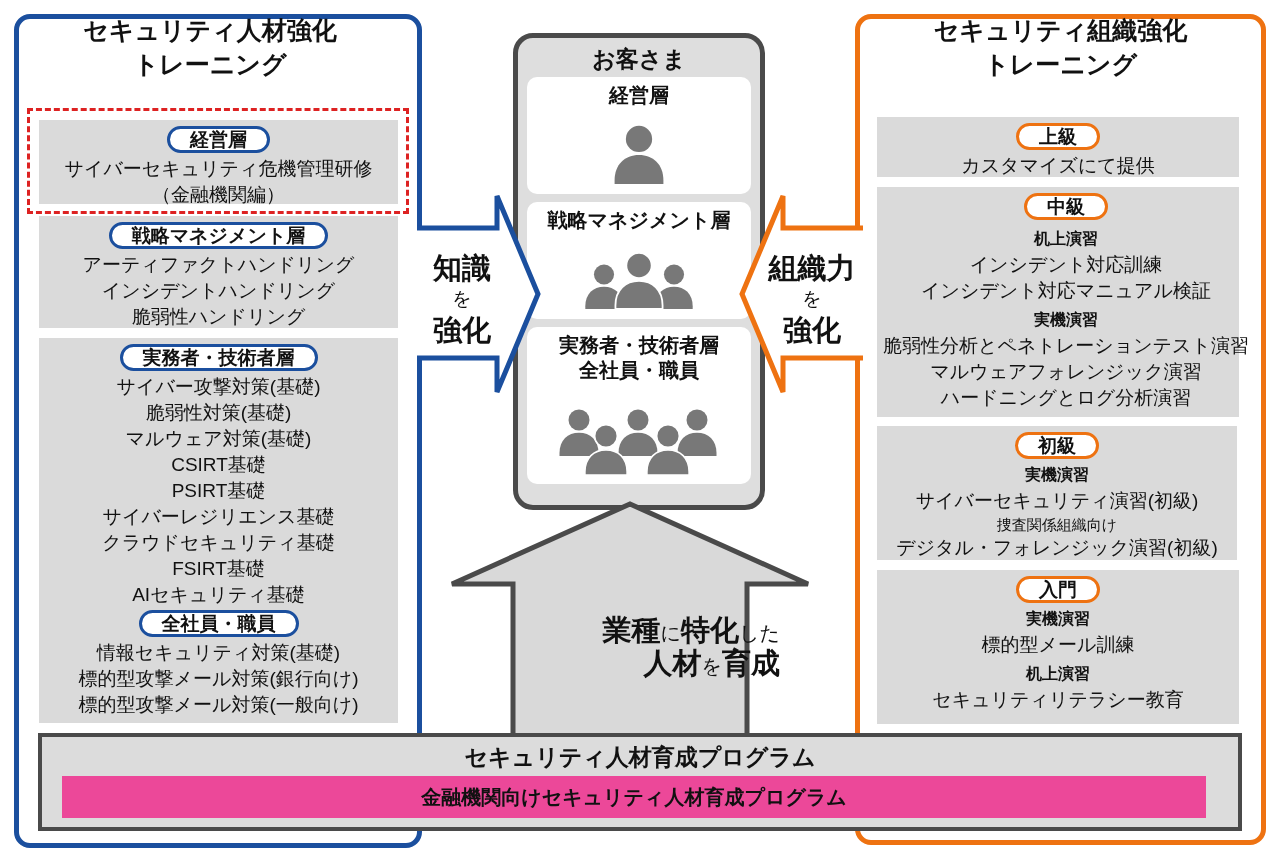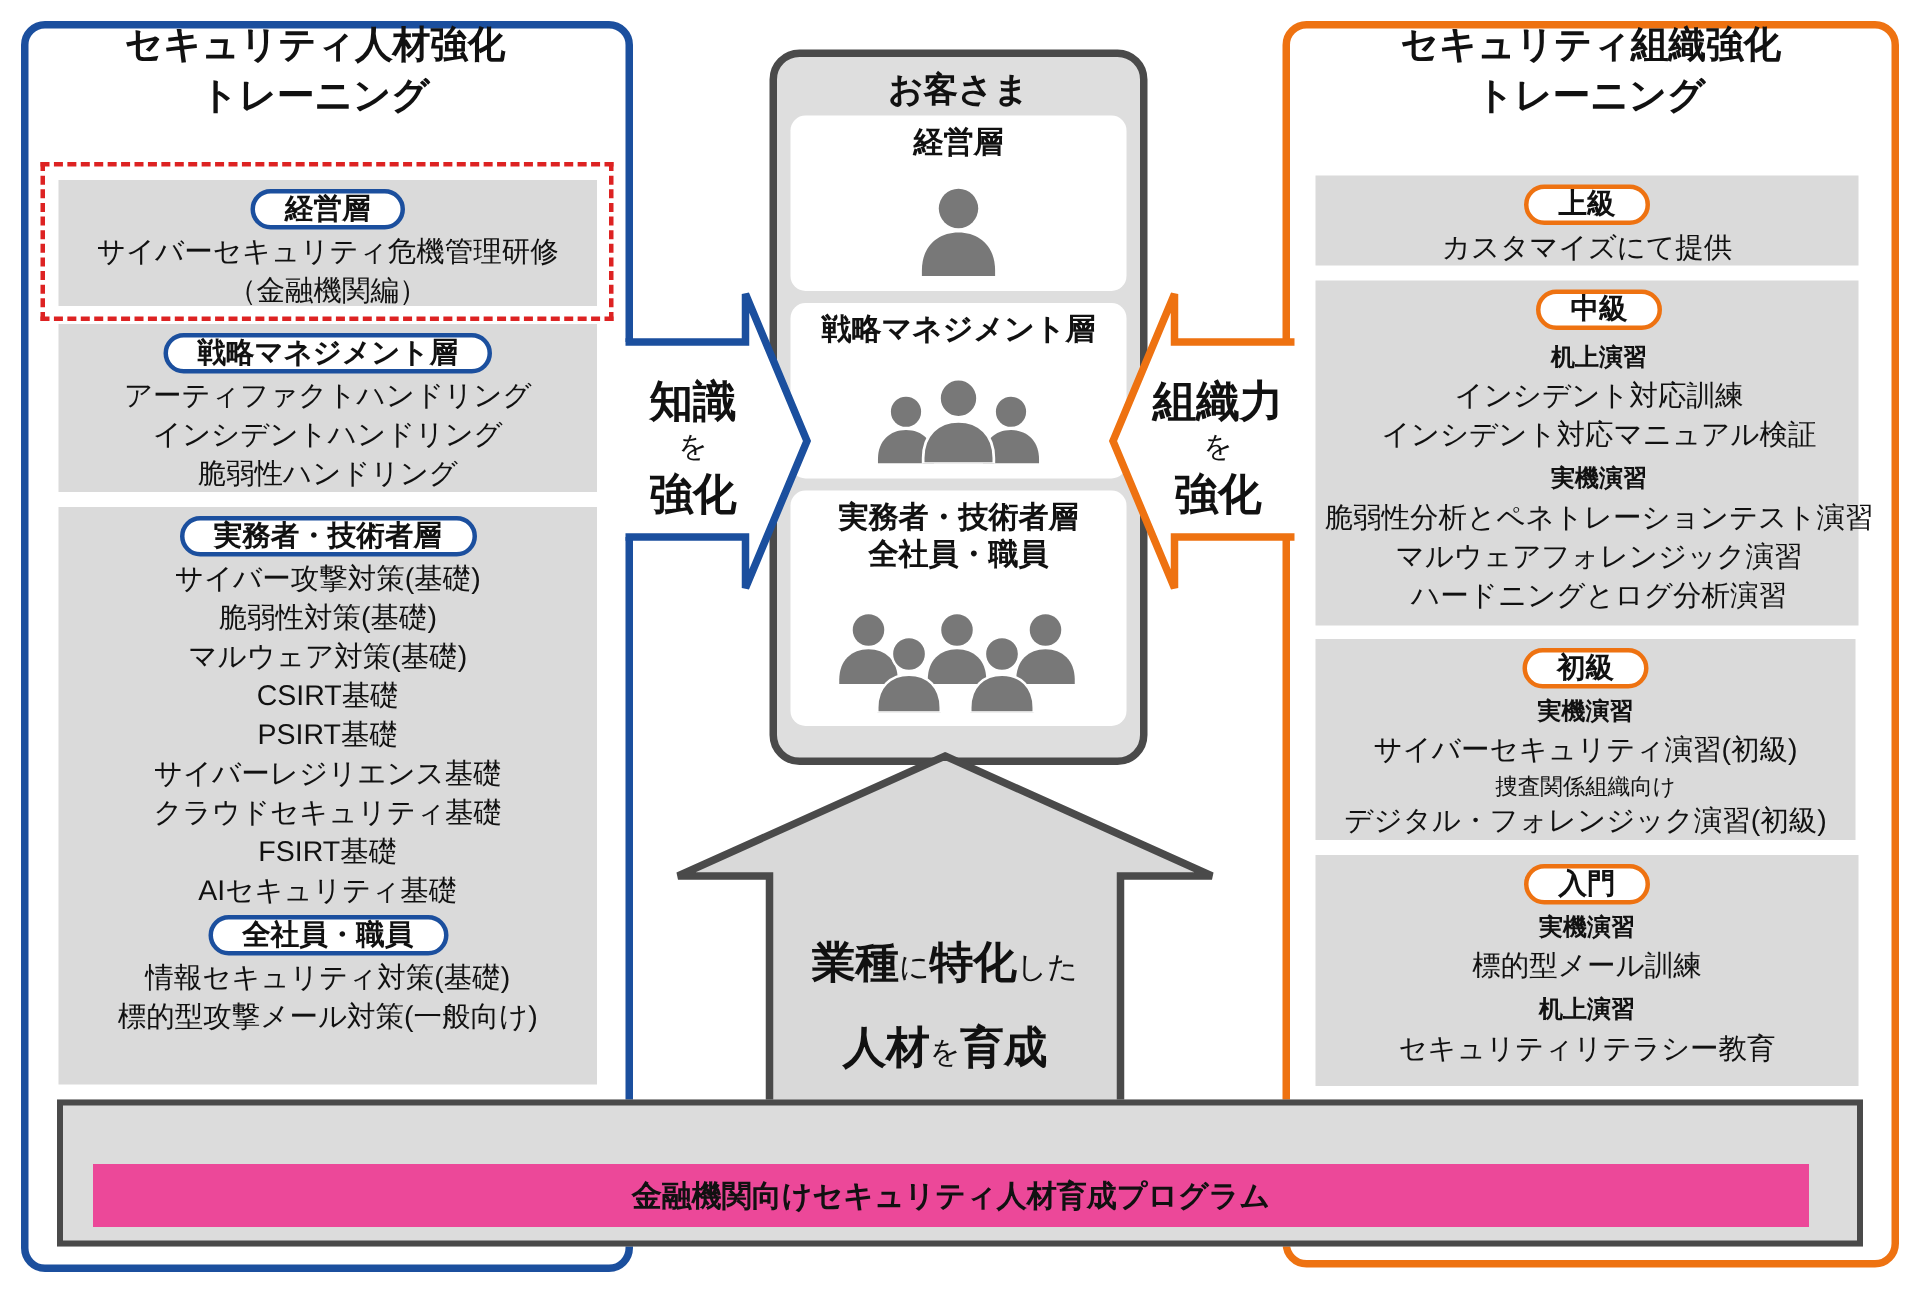--- a/index.html
+++ b/index.html
@@ -63,21 +63,21 @@
   #arrow-right-svg { left:735px; top:188px; width:140px; height:212px; }
   .arrow-label { position:absolute; z-index:6; width:96px; text-align:center; top:250px; }
   #arrow-left-label  { left:414px; }
   #arrow-right-label { left:764px; }
   .arrow-label .big   { font-size:29px; font-weight:bold; line-height:36px; white-space:nowrap; }
   .arrow-label .smallp{ font-size:19px; line-height:26px; }
 
   
   #arrow-up-svg { position:absolute; left:445px; top:498px; width:370px; height:242px; z-index:4; }
   #arrow-up-label { position:absolute; left:480px; top:616px; width:300px; text-align:center; z-index:5; }
-  #arrow-up-label .row { line-height:52px; white-space:nowrap; }
+  #arrow-up-label .row { line-height:28px; white-space:nowrap;text-align:right; }
   #arrow-up-label .lg { font-size:29px; font-weight:bold; }
   #arrow-up-label .sm { font-size:20px; }
 
   
   #bottom-band { position:absolute; left:38px; top:733px; width:1204px; height:98px;
                  background:#DCDCDC; border:4px solid #4A4A4A; z-index:30; }
   #bottom-title { text-align:center; font-weight:bold; font-size:23px; line-height:30px; margin-top:5px; }
   #bottom-inner { position:absolute; left:20px; top:39px; width:1144px; height:42px;
                   background:#ec4899; display:flex; align-items:center; justify-content:center;
                   font-weight:bold; font-size:20px; }
@@ -119,20 +119,21 @@
   <div class="ln">脆弱性対策(基礎)</div>
   <div class="ln">マルウェア対策(基礎)</div>
   <div class="ln">CSIRT基礎</div>
   <div class="ln">PSIRT基礎</div>
   <div class="ln">サイバーレジリエンス基礎</div>
   <div class="ln">クラウドセキュリティ基礎</div>
   <div class="ln">FSIRT基礎</div>
   <div class="ln">AIセキュリティ基礎</div>
   <div class="pill">全社員・職員</div>
   <div class="ln">情報セキュリティ対策(基礎)</div>
+  <div class="ln">標的型攻撃メール対策(銀行向け)</div>
   <div class="ln">標的型攻撃メール対策(一般向け)</div>
 </div>
 
 <div id="center-card"></div>
 <div id="center-header">お客さま</div>
 
 <div class="wcard" id="c-card1">
   <div class="label">経営層</div>
   <div class="icon-wrap">
     <svg width="62" height="64" viewBox="0 0 64 66" fill="#787878">
@@ -226,14 +227,15 @@
 
 <div class="gbox" id="r-box4">
   <div class="pill orange">入門</div>
   <div class="ln bold" style="margin-top:0;">実機演習</div>
   <div class="ln">標的型メール訓練</div>
   <div class="ln bold">机上演習</div>
   <div class="ln">セキュリティリテラシー教育</div>
 </div>
 
 <div id="bottom-band">
+  <div id="bottom-title">セキュリティ人材育成プログラム</div>
   <div id="bottom-inner">金融機関向けセキュリティ人材育成プログラム</div>
 </div>
 
 </body></html>

